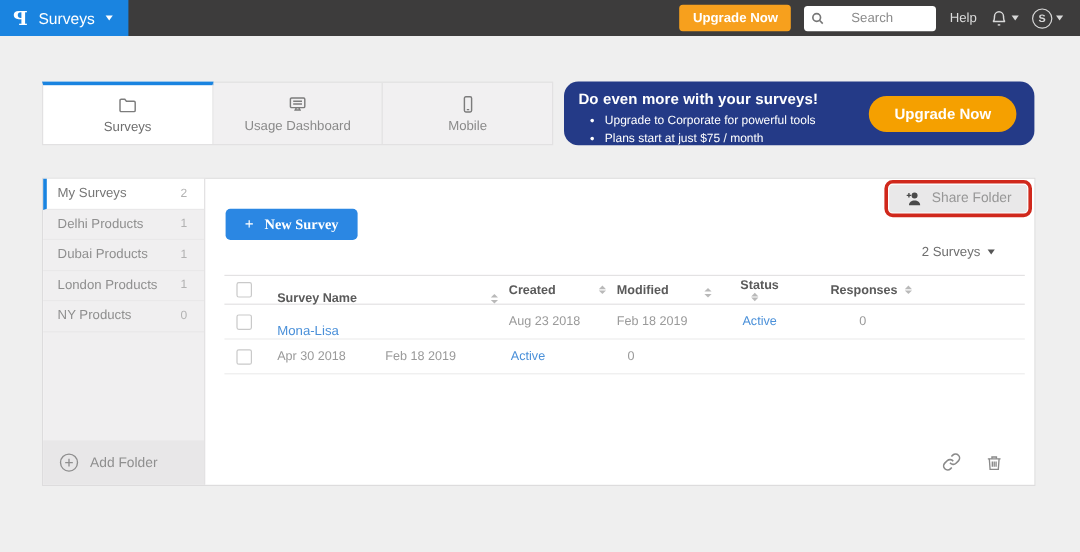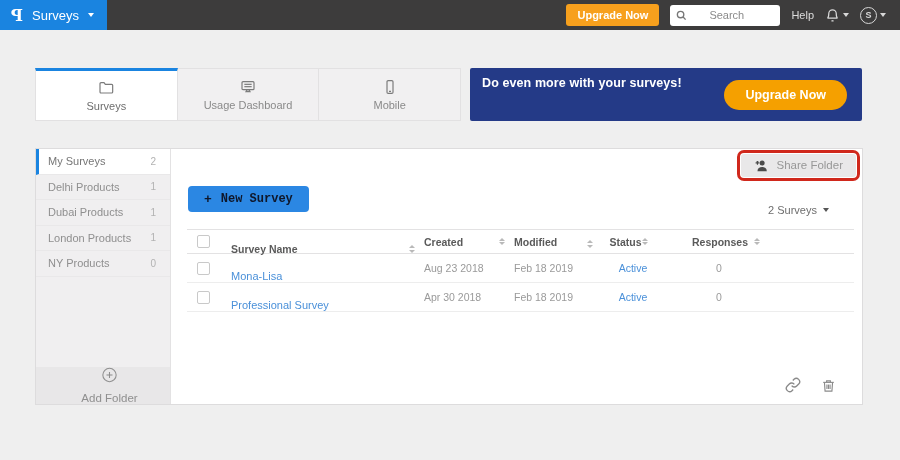--- a/index.html
+++ b/index.html
@@ -53,21 +53,21 @@
   }
   .tab:last-child { border-right:none; }
   .tab.active {
     background:#fff; border-top:3px solid #1a84e0; margin:-1px 0 0 -1px; color:#6e6e6e;
     border-left:1px solid #e2e1e2;
   }
   .tab svg { stroke:#7c7c7c; }
   
   .banner {
     position:absolute; left:470px; top:68px; width:392px; height:53px;
-    background:#243a87; border-radius:2px; color:#fff; padding:8px 12px;
+    background:#243a87; border-radius:12px; color:#fff; padding:8px 12px;
   }
   .banner-title { font-size:12.5px; font-weight:bold; letter-spacing:.1px; }
   .banner ul { margin:3px 0 0 22px; font-size:10px; line-height:1.5; }
   .btn-upgrade-banner {
     position:absolute; right:15px; top:50%; transform:translateY(-50%);
     background:#f5a000; color:#fff; border:none; font-weight:bold; font-size:12.5px;
     padding:8px 21px; border-radius:999px; cursor:pointer; font-family:inherit;
   }
   
   .panel {
@@ -83,34 +83,34 @@
     padding:0 14px 0 12px; font-size:11px; color:#8f8f8f; cursor:pointer;
     border-bottom:1px solid #e9e8e9;
   }
   .side-item.active {
     background:#fff; border-left:3px solid #1a84e0; padding-left:9px; color:#767676;
   }
   .side-count { font-size:10px; color:#b2b2b2; }
   .add-folder {
     position:absolute; bottom:0; left:0; right:0; height:37px; background:#e8e7e8;
     display:flex; align-items:center; gap:9px; padding-left:13px;
-    font-size:11.5px; color:#8f8f8f; cursor:pointer;flex-direction:column;
+    font-size:11.5px; color:#8f8f8f; cursor:pointer;
   }
   .content { position:absolute; left:135px; top:0; right:0; bottom:0; }
   .share-ring {
     position:absolute; top:1px; right:2px; border:3px solid #d0281c; border-radius:7px; padding:1px;
   }
   .btn-share {
     background:#e9e8e9; border:none; border-radius:3px; display:flex; align-items:flex-start; gap:8px;
     padding:5px 13px; font-size:11.5px; color:#979797; cursor:pointer; font-family:inherit;
   }
   .btn-new-survey {
-    position:absolute; left:17px; top:37px; height:26px;
-    background:#2b87e3; color:#0f172a; border:none; border-radius:4px;
-    font-size:12px; font-weight:bold; padding:0 16px; cursor:pointer; font-family:Liberation Mono, monospace;
+    position:absolute; left:17px; top:25px; height:26px;
+    background:#2b87e3; color:#ffffff; border:none; border-radius:4px;
+    font-size:12px; font-weight:bold; padding:0 16px; cursor:pointer; font-family:Liberation Serif, serif;
     display:flex; align-items:center; gap:9px;
   }
   .plus-glyph::before { content:"+"; font-weight:bold; font-size:13px; }
   .survey-count {
     position:absolute; right:33px; top:55px; font-size:11px; color:#6e6e6e;
     display:flex; align-items:center; gap:6px; cursor:pointer;
   }
   .survey-count .caret { color:#555; }
   
   .table { position:absolute; left:16px; right:8px; top:80px; }
@@ -122,21 +122,21 @@
   .trow {
     display:flex; align-items:center; height:29px; border-bottom:1px solid #ededed; font-size:11px;
   }
   .c-cb { width:44px; display:flex; align-items:center; padding-left:10px; }
   .checkbox {
     width:13px; height:13px; border:1px solid #c9c9c9; border-radius:2px; background:#fff; cursor:pointer;
   }
   .c-name { width:193px; display:flex; align-items:center; justify-content:space-between; cursor:pointer;margin-top:15px; }
   .c-created { width:90px; display:flex; align-items:center; justify-content:space-between; cursor:pointer; }
   .c-modified { width:88px; display:flex; align-items:flex-end; justify-content:space-between; cursor:pointer; }
-  .c-status { width:62px; display:flex; align-items:center; justify-content:center; cursor:pointer; }
+  .c-status { width:62px; display:flex; align-items:center; justify-content:center; cursor:pointer;flex-direction:column; }
   .c-resp { margin-left:28px; display:flex; align-items:center; gap:6px; cursor:pointer; }
   .sort { display:inline-flex; flex-direction:column; gap:1.5px; margin-right:9px; }
   .sort i { display:block; width:0; height:0; border-left:3px solid transparent; border-right:3px solid transparent; }
   .sort .up { border-bottom:3.5px solid #b9b9b9; }
   .sort .dn { border-top:3.5px solid #b9b9b9; }
   .link-blue { color:#4a90d9; }
   .txt-gray { color:#9a9a9a; font-size:10.5px; }
   .resp-val { color:#9a9a9a; padding-left:24px; font-size:10.5px; }
   .row-actions {
     position:absolute; right:26px; bottom:11px; display:flex; align-items:center; gap:20px; color:#8a8a8a;
@@ -196,20 +196,24 @@
     <svg width="18" height="16" viewBox="0 0 24 24" fill="none" stroke-width="1.8" stroke="#7c7c7c">
         <rect x="7.5" y="2.5" width="9" height="19" rx="1.8"></rect>
         <line x1="10.5" y1="18.5" x2="13.5" y2="18.5"></line>
       </svg>
     <span>Mobile</span>
   </div>
 </nav>
 
 <aside class="banner">
   <div class="banner-title">Do even more with your surveys!</div>
+  <ul>
+    <li>Upgrade to Corporate for powerful tools</li>
+    <li>Plans start at just $75 / month</li>
+  </ul>
   <button class="btn-upgrade-banner">Upgrade Now</button>
 </aside>
 
 <main class="panel">
 
   <aside class="sidebar">
     <div class="side-item active">
       <span>My Surveys</span>
       <span class="side-count">2</span>
     </div>
@@ -323,23 +327,20 @@
           </div>
         <div class="c-resp">
             <span class="resp-val">0</span>
           </div>
       </div>
 
       <div class="trow">
         <div class="c-cb">
             <span class="checkbox"></span>
           </div>
-        <div class="c-name">
-            <span class="link-blue">Professional Survey</span>
-          </div>
         <div class="c-created">
             <span class="txt-gray">Apr 30 2018</span>
           </div>
         <div class="c-modified">
             <span class="txt-gray">Feb 18 2019</span>
           </div>
         <div class="c-status">
             <span class="link-blue" style="font-size:10.5px">Active</span>
           </div>
         <div class="c-resp">

